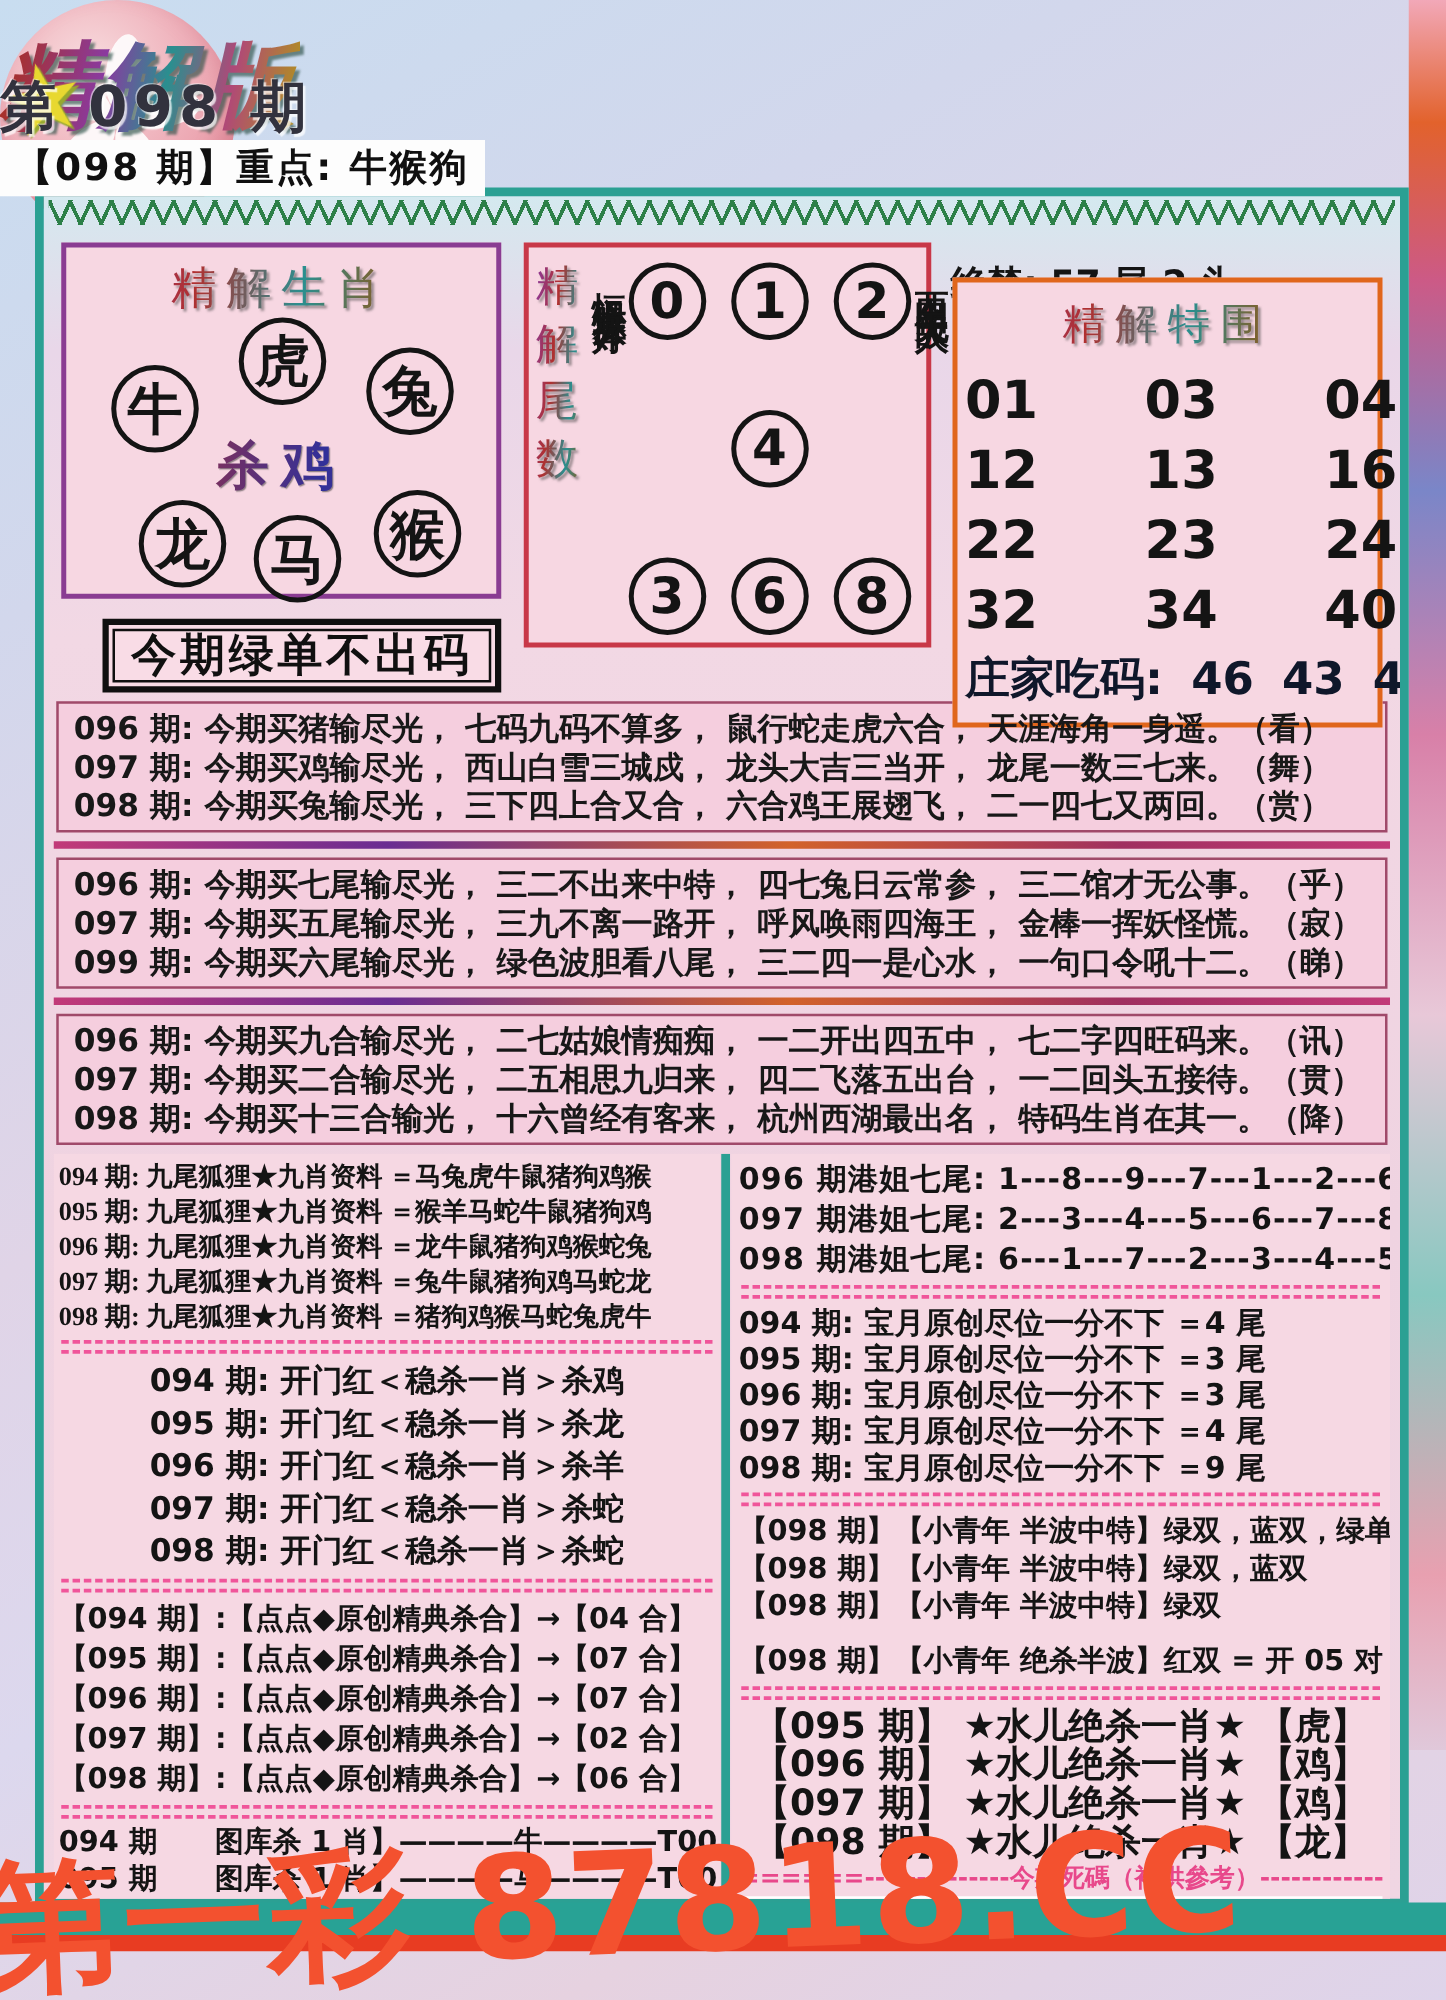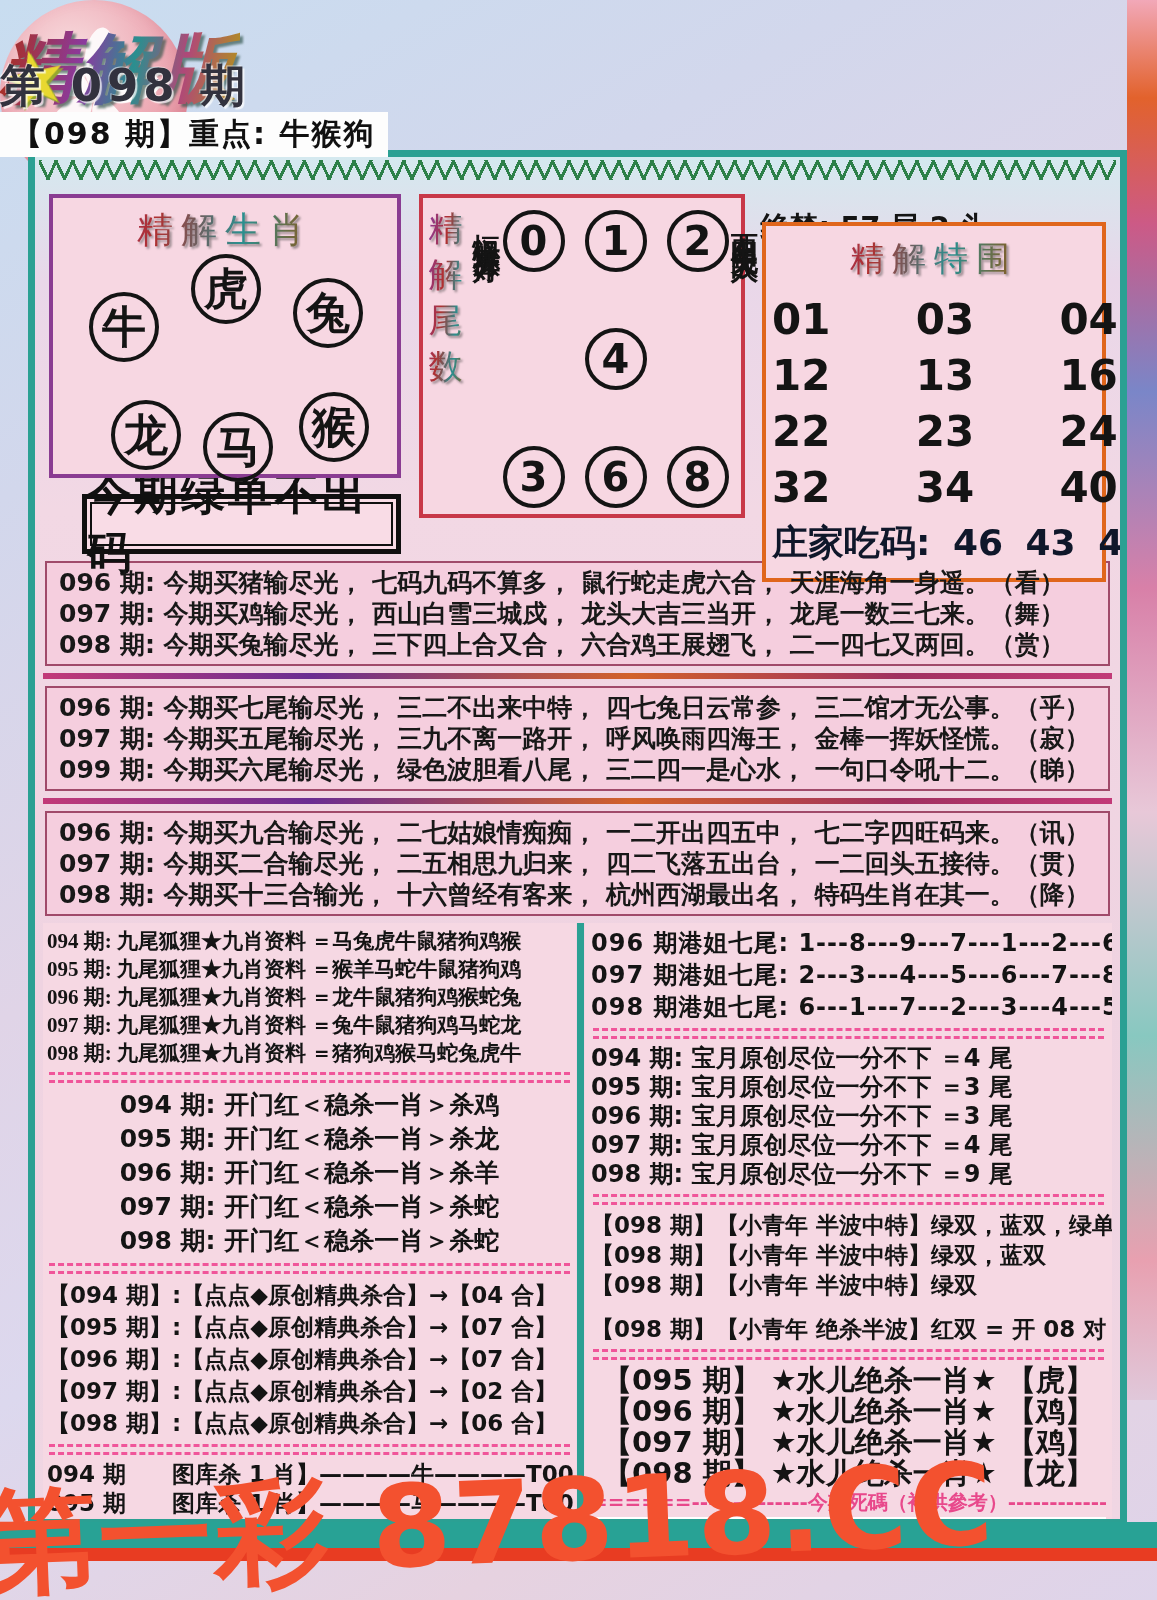--- a/index.html
+++ b/index.html
@@ -42,21 +42,21 @@
   .panel{background:#f7d7e2;border:4px solid;box-sizing:border-box;}
   .zodiac-wrap{width:352px;display:flex;flex-direction:column;}
   .zodiac-panel{border-color:#8a3c92;height:292px;position:relative;}
   .zodiac-panel .rainbow{font-size:36px;padding-top:8px;}
   .zcircle{position:absolute;width:70px;height:70px;border:4px solid #141414;border-radius:50%;
     display:flex;align-items:center;justify-content:center;font-size:44px;font-weight:bold;color:#141414;box-sizing:border-box;}
   .kill-label{position:absolute;left:0;right:0;top:146px;text-align:center;font-size:42px;font-weight:bold;letter-spacing:10px;
     background:linear-gradient(95deg,#c03028 10%,#30309a 60%,#c03028 100%);
     -webkit-background-clip:text;background-clip:text;color:transparent;filter:drop-shadow(1px 1px 0 rgba(50,50,50,.5));}
   .green-note{margin-top:16px;height:60px;border:5px solid #101010;background:#f9dce6;
-    display:flex;align-items:center;justify-content:center;font-size:44px;font-weight:bold;color:#101010;
+    display:flex;align-items:center;justify-content:center;font-size:36px;font-weight:bold;color:#101010;
     letter-spacing:3px;box-sizing:border-box;box-shadow:inset 0 0 0 3px #f9dce6,inset 0 0 0 5px #101010;margin-left:33px;}
   .tails-panel{width:326px;border-color:#c83848;height:324px;display:flex;flex-direction:row;padding:4px 6px;}
   .tails-panel .rainbow{font-size:34px;padding-top:4px;}
   .tails-mid{flex:1;display:flex;align-items:stretch;}
   .vtext{writing-mode:vertical-rl;text-orientation:upright;font-size:27px;font-weight:bold;color:#141414;
     line-height:32px;letter-spacing:4px;padding-top:10px;}
   .tails-circles{flex:1;display:flex;flex-direction:column;justify-content:space-between;align-items:center;padding:8px 0 2px;}
   .trow{display:flex;gap:20px;justify-content:center;}
   .ncircle{width:62px;height:62px;border:4px solid #141414;border-radius:50%;box-sizing:border-box;
     display:flex;align-items:center;justify-content:center;font-size:40px;font-weight:bold;color:#141414;}
@@ -118,20 +118,21 @@
   <div class="zigzag"></div>
 
   <div class="boxes-row">
 
     <div class="zodiac-wrap">
       <div class="panel zodiac-panel">
         <div class="rainbow">精解生肖</div>
         <div class="zcircle" style="left:36px;top:94px">牛</div>
         <div class="zcircle" style="left:138px;top:56px">虎</div>
         <div class="zcircle" style="left:240px;top:80px">兔</div>
+        <div class="kill-label">杀鸡</div>
         <div class="zcircle" style="left:58px;top:202px">龙</div>
         <div class="zcircle" style="left:150px;top:214px">马</div>
         <div class="zcircle" style="left:246px;top:194px">猴</div>
       </div>
       <div class="green-note">今期绿单不出码</div>
     </div>
 
     <div class="panel tails-panel">
       <div class="rainbow">精解尾数</div>
       <div class="tails-mid">
@@ -218,21 +219,21 @@
       <div class="bline">094 期:  宝月原创尽位一分不下 ＝4 尾</div>
       <div class="bline">095 期:  宝月原创尽位一分不下 ＝3 尾</div>
       <div class="bline">096 期:  宝月原创尽位一分不下 ＝3 尾</div>
       <div class="bline">097 期:  宝月原创尽位一分不下 ＝4 尾</div>
       <div class="bline">098 期:  宝月原创尽位一分不下 ＝9 尾</div>
       <div class="sep"></div>
       <div class="xline">【098 期】【小青年 半波中特】绿双，蓝双，绿单 === 开</div>
       <div class="xline">【098 期】【小青年 半波中特】绿双，蓝双</div>
       <div class="xline">【098 期】【小青年 半波中特】绿双</div>
       <div class="gap"></div>
-      <div class="xline">【098 期】【小青年 绝杀半波】红双 = 开 08 对</div>
+      <div class="xline">【098 期】【小青年 绝杀半波】红双 = 开 05 对</div>
       <div class="sep"></div>
       <div class="sline">【095 期】  ★水儿绝杀一肖★  【虎】</div>
       <div class="sline">【096 期】  ★水儿绝杀一肖★  【鸡】</div>
       <div class="sline">【097 期】  ★水儿绝杀一肖★  【鸡】</div>
       <div class="sline">【098 期】  ★水儿绝杀一肖★  【龙】</div>
       <div class="dead-sep">======--------------今期死碼（衹供參考）--------------======</div>
       <div class="shama-block">
         <div class="mline">096 期:  杀码:  15  24  02  08  16  22  25  26  42  47</div>
 
       </div>

